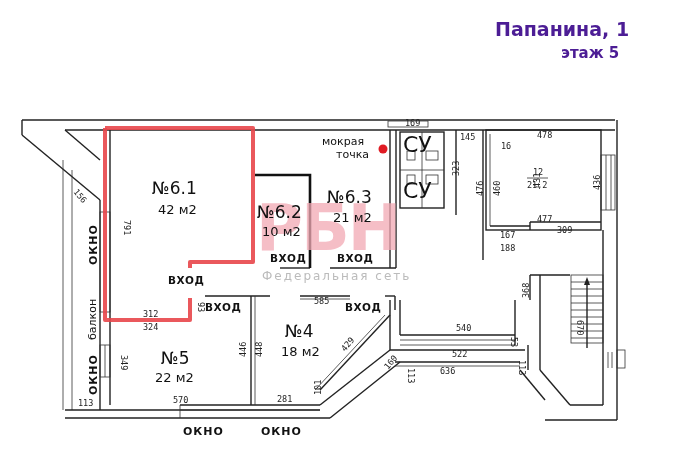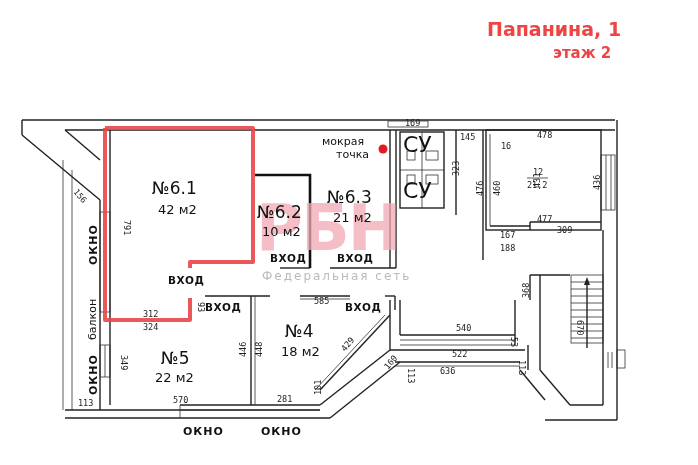--- a/index.html
+++ b/index.html
@@ -1,18 +1,18 @@
 <!DOCTYPE html>
 <html><head>
 <meta charset="utf-8">
 <style>
   html, body { margin: 0; padding: 0; background: #ffffff; }
   body { width: 698px; height: 465px; position: relative; overflow: hidden;
          font-family: "DejaVu Sans", sans-serif; color: #111; }
-  .title { position: absolute; font-weight: bold; color: #ef4444; }
+  .title { position: absolute; font-weight: bold; color: #4c1d95; margin-left: 8px; }
   #addr { left: 487px; top: 18px; font-size: 19px; }
   #floor { left: 553px; top: 44px; font-size: 15px; }
   svg { position: absolute; left: 0; top: 0; }
   .wall { stroke: #222; stroke-width: 1.4; fill: none; }
   .thin { stroke: #333; stroke-width: 0.8; fill: none; }
   .red { stroke: #e8464a; stroke-width: 4; fill: none; stroke-linejoin: round; opacity: 0.9; }
   .dark { stroke: #111; stroke-width: 2.6; fill: none; }
   .lbl { font-family: "DejaVu Sans", sans-serif; fill: #111; }
   .room-num { font-size: 17px; }
   .room-area { font-size: 13px; }
@@ -20,21 +20,21 @@
   .vhod { font-size: 10.5px; font-weight: bold; letter-spacing: 0.5px; }
   .okno { font-size: 11px; font-weight: bold; letter-spacing: 1px; }
   .su { font-size: 22px; }
   .wm { font-family: "DejaVu Sans", sans-serif; font-weight: bold; font-size: 64px; fill: #f2a9b4; opacity: 0.75; letter-spacing: -2px; }
   .wm-sub { font-family: "DejaVu Sans", sans-serif; font-size: 12px; fill: #bbbbbb; letter-spacing: 2px; }
 </style>
 </head>
 <body>
 
 <div class="title" id="addr">Папанина, 1</div>
-<div class="title" id="floor">этаж 2</div>
+<div class="title" id="floor">этаж 5</div>
 
 <svg width="698" height="465" viewBox="0 0 698 465">
 
   <g>
     <line class="wall" x1="22" y1="120" x2="615" y2="120"></line>
     <line class="wall" x1="65" y1="130" x2="615" y2="130"></line>
 
     <line class="wall" x1="22" y1="120" x2="22" y2="135"></line>
     <line class="wall" x1="22" y1="135" x2="100" y2="200"></line>
     <line class="wall" x1="65" y1="130" x2="100" y2="160"></line>

